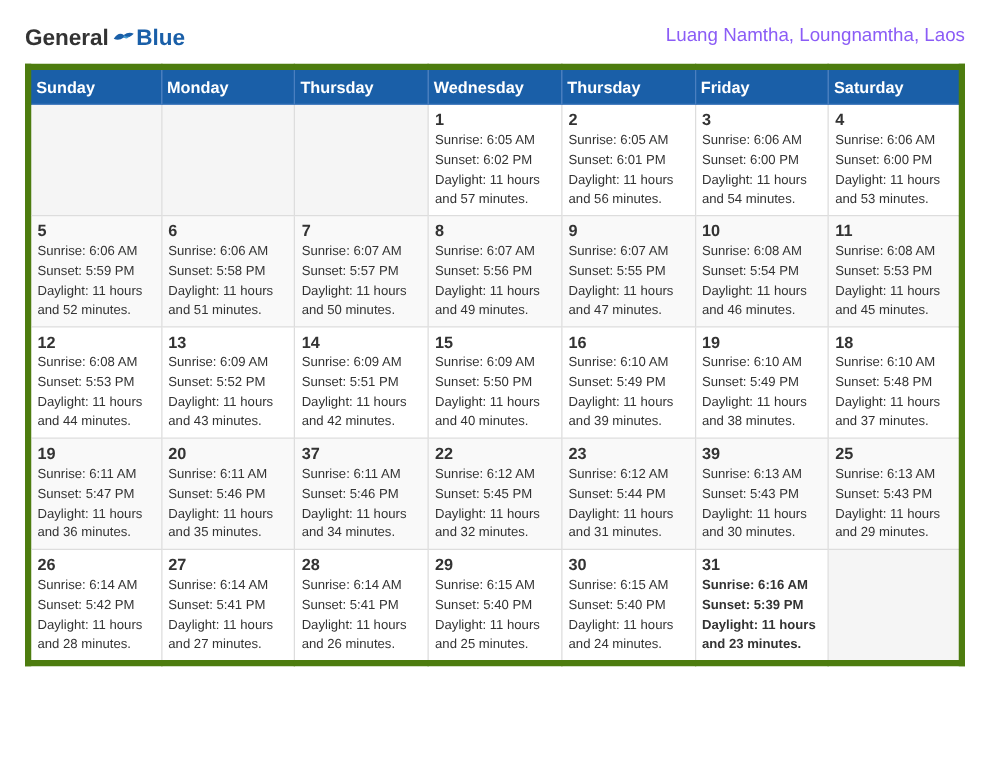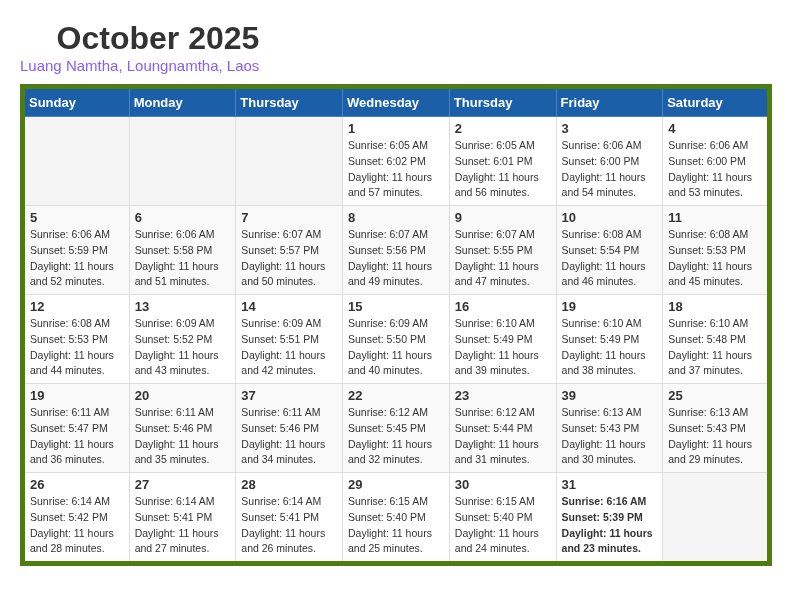--- a/index.html
+++ b/index.html
@@ -91,22 +91,31 @@
     .day-info {
       font-size: 10.5px;
       line-height: 1.5;
       color: #333;
     }
   </style>
 </head>
 <body>
 
 <div class="header">
+  <div class="logo">
+    <div class="logo-text">
+      <span class="logo-general">General</span>
+      <svg class="logo-bird" viewBox="0 0 20 16">
+        <path d="M2,8 Q6,2 10,5 Q14,2 18,4 Q14,8 10,7 Q6,10 2,8Z" fill="#1a5fa8"></path>
+        <path d="M10,5 Q12,7 14,6 Q13,9 10,7Z" fill="#4a9fd4"></path>
+      </svg>
+      <span class="logo-blue">Blue</span>
+    </div>
+  </div>
   <div class="title-section">
-    <div class="calendar-title">October 2025</div>
     <div class="calendar-subtitle">Luang Namtha, Loungnamtha, Laos</div>
   </div>
 </div>
 
 <table class="calendar">
   <thead>
     <tr>
     <th>Sunday</th>
         <th>Monday</th>
         <th>Thursday</th>

